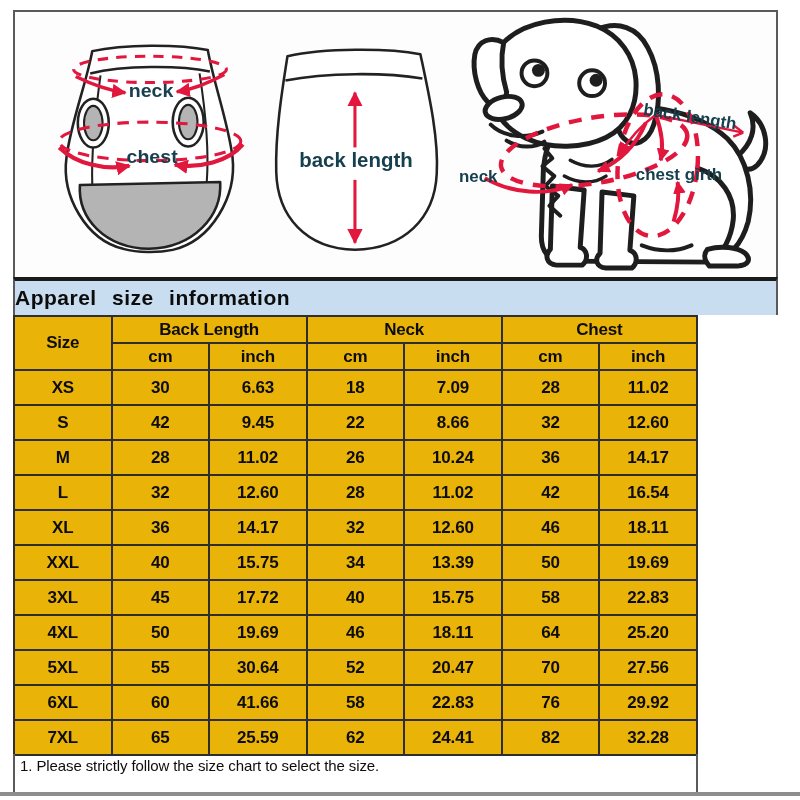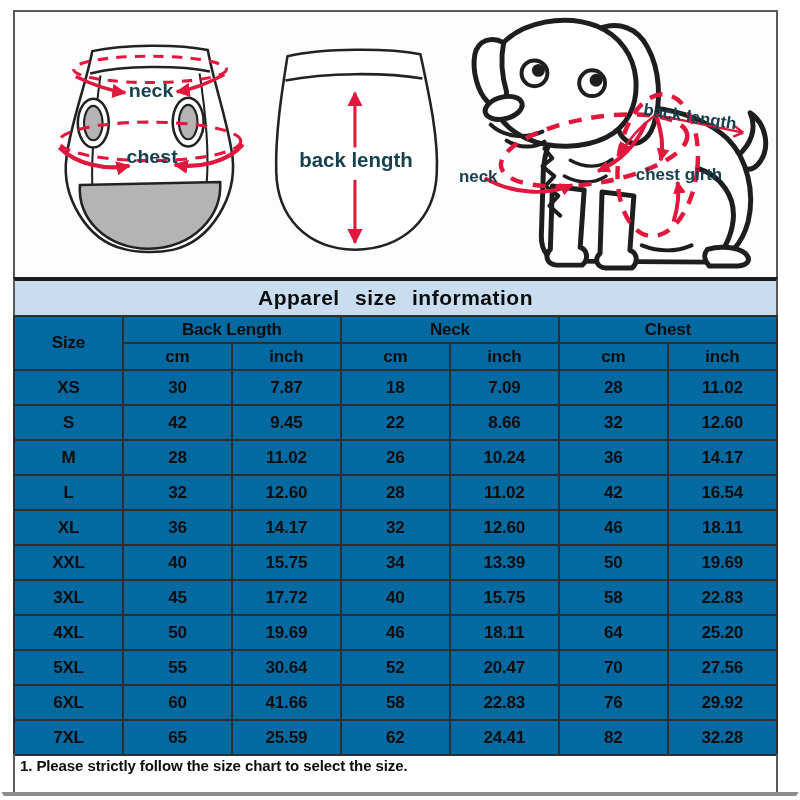--- a/index.html
+++ b/index.html
@@ -1,55 +1,55 @@
 <!DOCTYPE html>
 <html><head>
 <meta charset="utf-8">
 <style>
   html,body{margin:0;padding:0;background:#ffffff;}
   .sheet{
     position:relative;width:800px;height:800px;background:#ffffff;
-    font-family:"Liberation Sans",sans-serif;color:#111;overflow:hidden;border-radius:14px;
+    font-family:"Liberation Sans",sans-serif;color:#111;overflow:hidden;
   }
   
   .illus-box{
     position:absolute;left:13px;top:10px;width:765px;height:267px;
     border:2px solid #5a5a5a;border-bottom:none;box-sizing:border-box;
     background:#fdfdfd;overflow:hidden;
   }
   .illus-box svg{position:absolute;display:block;}
   svg text{
     font-family:"Liberation Sans",sans-serif;font-weight:bold;fill:#17404e;
   }
   
   .title-band{
     position:absolute;left:13px;top:277px;width:765px;height:38px;box-sizing:border-box;
     background:#c9ddf0;border-top:4px solid #1b1b1b;border-left:2px solid #5a5a5a;border-right:2px solid #5a5a5a;
-    display:flex;align-items:center;justify-content:center;
+    display:flex;align-items:center;
   }
   .title-band .t{
     font-size:21px;font-weight:bold;color:#0c0c0c;word-spacing:9px;letter-spacing:.5px;
   }
   
   table.size-table{
-    position:absolute;left:13px;top:315px;width:765px;
-    border-collapse:collapse;table-layout:fixed;background:#0369a1;
+    position:absolute;left:13px;top:315px;width:685px;
+    border-collapse:collapse;table-layout:fixed;background:#eab308;
   }
   table.size-table td{
     border:2px solid #2e2e2e;text-align:center;vertical-align:middle;
     font-weight:bold;font-size:17px;color:#0d0d0d;padding:0;letter-spacing:-.2px;
   }
   thead tr{height:27px;}
   tbody tr{height:35px;}
   td.group-head{font-size:17.5px;}
   
   .notes{
-    position:absolute;left:13px;top:754px;width:765px;height:38px;box-sizing:border-box;
+    position:absolute;left:13px;top:754px;width:685px;height:38px;box-sizing:border-box;
     border-left:2px solid #5a5a5a;border-right:2px solid #5a5a5a;
-    padding:2px 0 0 5px;font-size:15px;font-weight:bold;line-height:19px;color:#0d0d0d;letter-spacing:-.1px;
+    padding:2px 0 0 5px;font-size:15px;font-weight:normal;line-height:19px;color:#0d0d0d;letter-spacing:-.1px;
   }
   .bottom-line{position:absolute;left:0;top:792px;width:800px;height:4px;background:#8d8d8d;}
 </style>
 </head>
 <body>
 
 <div class="sheet">
 
   <div class="illus-box">
 
@@ -170,21 +170,21 @@
           <td>cm</td>
           <td>inch</td>
           <td>cm</td>
           <td>inch</td>
         </tr>
     </thead>
     <tbody>
         <tr>
           <td>XS</td>
           <td>30</td>
-          <td>7.87</td>
+          <td>6.63</td>
           <td>18</td>
           <td>7.09</td>
           <td>28</td>
           <td>11.02</td>
         </tr>
         <tr>
           <td>S</td>
           <td>42</td>
           <td>9.45</td>
           <td>22</td>

